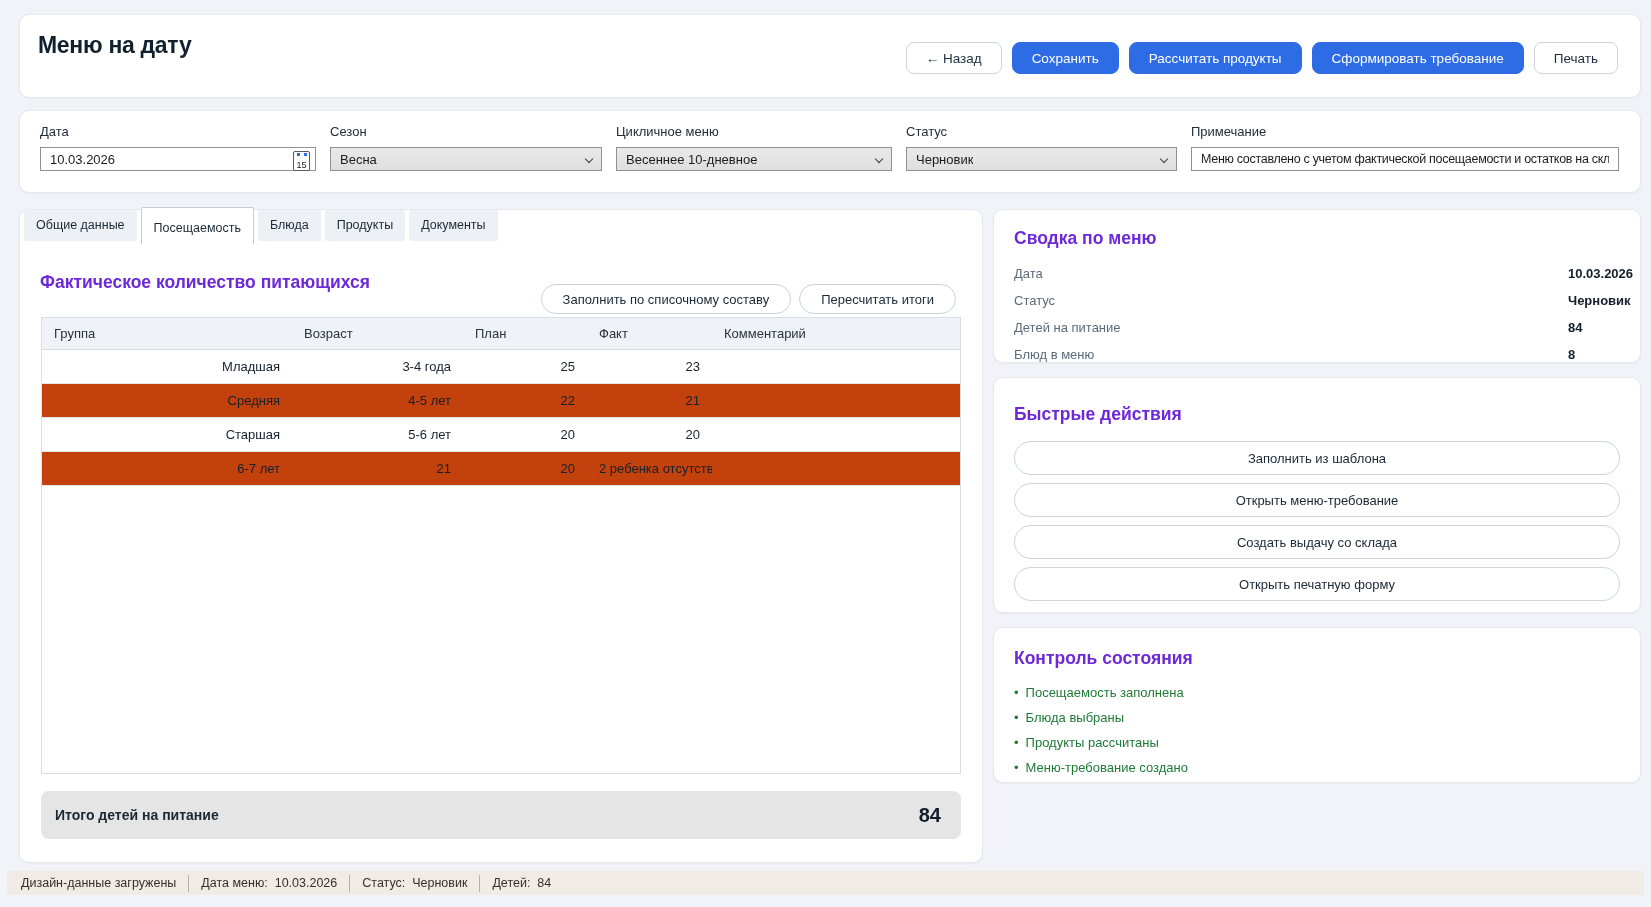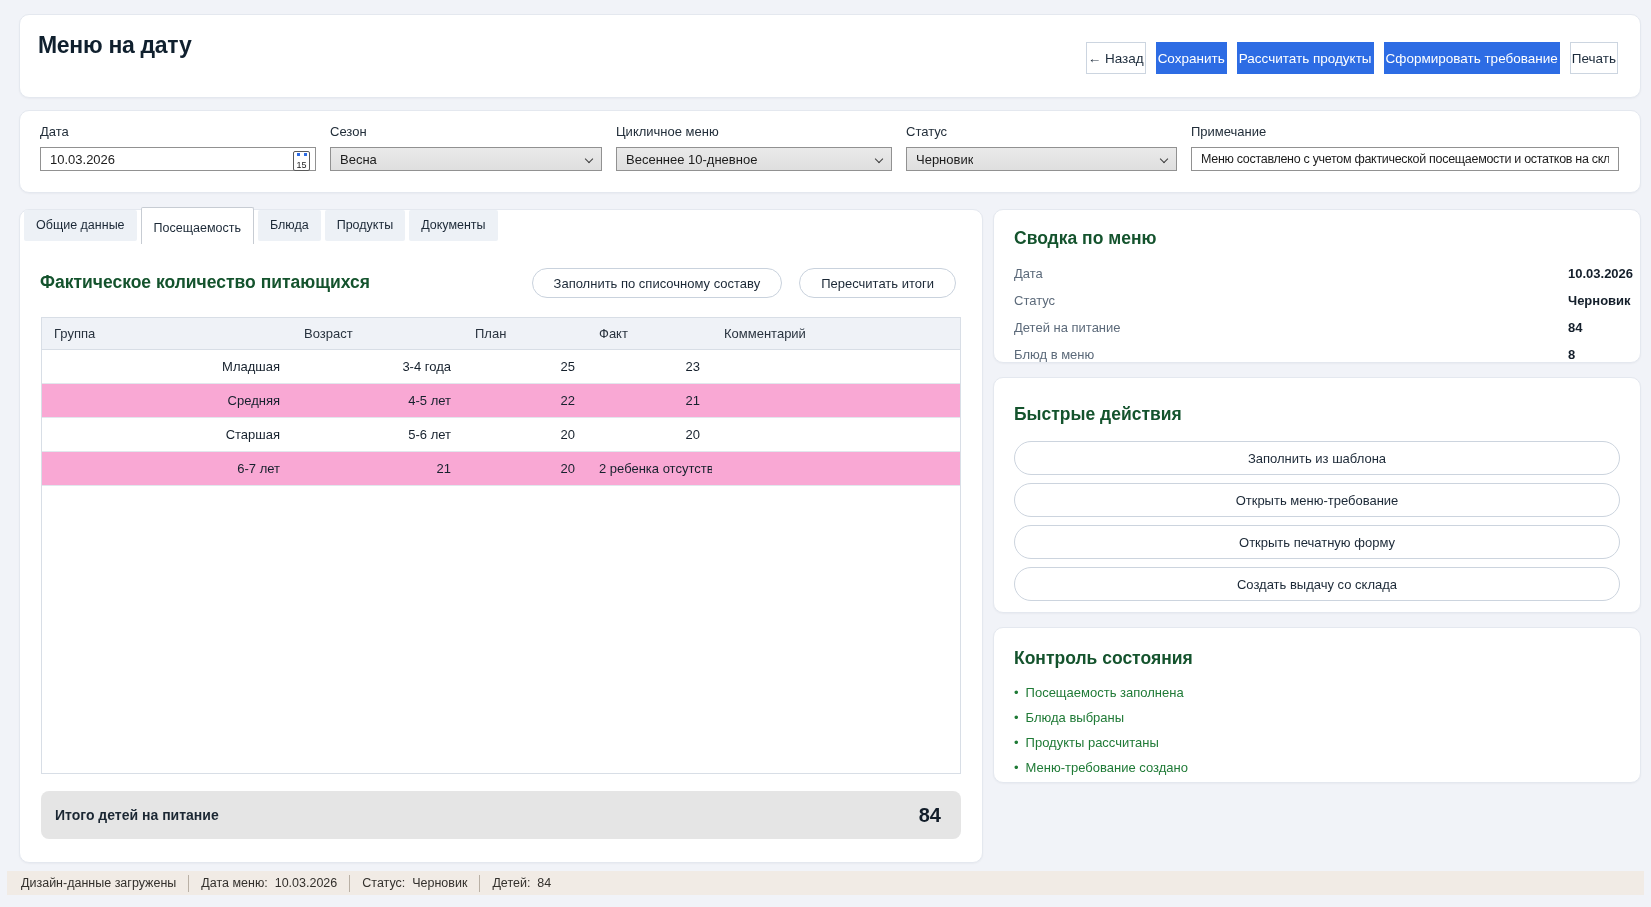--- a/index.html
+++ b/index.html
@@ -4,21 +4,21 @@
 <style>
   * { margin:0; padding:0; box-sizing:border-box; }
   html,body { width:1651px; height:907px; background:#f1f3f8; font-family:"Liberation Sans",sans-serif; position:relative; overflow:hidden; }
   .card { position:absolute; background:#fff; border:1px solid #e4e8ef; border-radius:10px; box-shadow:0 1px 2px rgba(16,24,40,.04); }
 
   
   #header-card { left:19px; top:14px; width:1622px; height:84px; }
   .page-title { position:absolute; left:18px; top:17px; font-size:23px; font-weight:700; color:#10202e; letter-spacing:-0.3px; }
   .page-sub { position:absolute; left:18px; top:53px; font-size:13px; color:#5b6b7a; }
   .hdr-btns { position:absolute; right:22px; top:27px; display:flex; gap:10px; }
-  .btn { height:32px; border-radius:0; font-size:13.5px; font-weight:400; display:flex; align-items:center; justify-content:center; padding:0 1px; cursor:default; }
+  .btn { height:32px; border-radius:8px; font-size:13.5px; font-weight:400; display:flex; align-items:center; justify-content:center; padding:0 19px; cursor:default; }
   .btn.secondary { background:#fff; border:1px solid #ccd5e0; color:#1d2c3c; }
   .btn.primary { background:#2d6ce4; border:1px solid #2d6ce4; color:#fff; }
 
   
   #filter-card { left:19px; top:110px; width:1622px; height:83px; }
   .fields { position:absolute; left:20px; top:13px; display:grid; grid-template-columns:276px 272px 276px 271px 428px; column-gap:14px; }
   .fld label { display:block; font-size:13px; color:#222e3a; margin-bottom:8px; }
   .ctrl { height:24px; border:1px solid #919191; font-size:13px; color:#1c1c1c; display:flex; align-items:center; padding:0 9px; position:relative; background:#fff; }
   .ctrl.select { background:linear-gradient(#eaeaea,#dfdfdf); }
   .ctrl .val { white-space:nowrap; overflow:hidden; }
@@ -26,30 +26,30 @@
   .chev { position:absolute; right:9px; top:8px; width:6px; height:6px; border-right:1.4px solid #3c3c3c; border-bottom:1.4px solid #3c3c3c; transform:rotate(45deg); }
   .cal { position:absolute; right:5px; top:3px; width:17px; height:20px; border:1px solid #5a5a5a; border-radius:2px; background:#fff; font-size:9px; color:#222; display:flex; align-items:flex-end; justify-content:center; line-height:10px; }
   .cal::before { content:''; position:absolute; top:1px; left:3px; width:3px; height:3px; background:#2d6ce4; box-shadow:7px 0 0 #2d6ce4; }
 
   
   #main-card { left:19px; top:209px; width:964px; height:654px; }
   .tabs { position:absolute; left:0; top:0; height:31px; display:flex; align-items:center; }
   .tab { background:#edf1f6; height:31px; line-height:31px; padding:0 12px; font-size:12.5px; color:#1b2836; margin-right:4px; border-radius:2px; white-space:nowrap; }
   .tab.first { margin-left:4px; }
   .tab.active { background:#fff; border:1px solid #c7ccd3; border-bottom:none; height:37px; line-height:41px; border-radius:2px 2px 0 0; }
-  .sect-title { font-size:17.5px; font-weight:700; color:#14532d; }
+  .sect-title { font-size:17.5px; font-weight:700; color:#6d28d9; }
   #attendance-title { position:absolute; left:20px; top:62px; }
-  .tbl-actions { position:absolute; right:26px; top:58px; display:flex; gap:17px; }
+  .tbl-actions { position:absolute; right:26px; top:74px; display:flex; gap:8px; }
   .btn-outline { height:30px; border:1px solid #c9d2dd; border-radius:15px; background:#fff; font-size:13px; font-weight:400; color:#1b2836; display:flex; align-items:center; padding:0 21px; }
   .tbl-wrap { position:absolute; left:21px; top:107px; width:920px; height:457px; border:1px solid #d8dee6; background:#fff; }
   .trow { display:grid; grid-template-columns:250px 171px 124px 125px 1fr; }
   .trow > div { padding:0 12px; font-size:13px; white-space:nowrap; overflow:hidden; }
   .thead { background:#eff2f7; border-bottom:1px solid #d8dee6; height:32px; line-height:32px; color:#29333f; }
   .tr { height:34px; line-height:33px; border-bottom:1px solid #e2e7ed; color:#16212d;text-align:right; }
-  .tr.alt { background:#f9a8d4; }
+  .tr.alt { background:#c2410c; }
   .total-bar { position:absolute; left:21px; top:581px; width:920px; height:48px; background:#e5e5e5; border-radius:8px; display:flex; align-items:center; justify-content:space-between; padding:0 20px 0 14px; }
   .total-label { font-size:14px; font-weight:700; color:#1b2733; }
   .total-value { font-size:20px; font-weight:700; color:#121d29; }
 
   
   #summary-card { left:993px; top:209px; width:648px; height:154px; }
   #quick-card { left:993px; top:377px; width:648px; height:236px; }
   #control-card { left:993px; top:627px; width:648px; height:156px; }
   .sb-title { position:absolute; left:20px; top:18px; }
   #quick-card .sb-title { top:26px; }
@@ -196,22 +196,22 @@
       <span class="sumval">8</span>
     </div>
   </div>
 </div>
 
 <div class="card" id="quick-card">
   <div class="sect-title sb-title">Быстрые действия</div>
   <div class="qbtns">
     <div class="qbtn">Заполнить из шаблона</div>
     <div class="qbtn">Открыть меню-требование</div>
+    <div class="qbtn">Создать выдачу со склада</div>
     <div class="qbtn">Открыть печатную форму</div>
-    <div class="qbtn">Создать выдачу со склада</div>
   </div>
 </div>
 
 <div class="card" id="control-card">
   <div class="sect-title sb-title">Контроль состояния</div>
   <div class="ctrl-items">
     <div class="ctrl-item">
         <span class="dot">•</span>
         <span>Посещаемость заполнена</span>
       </div>

